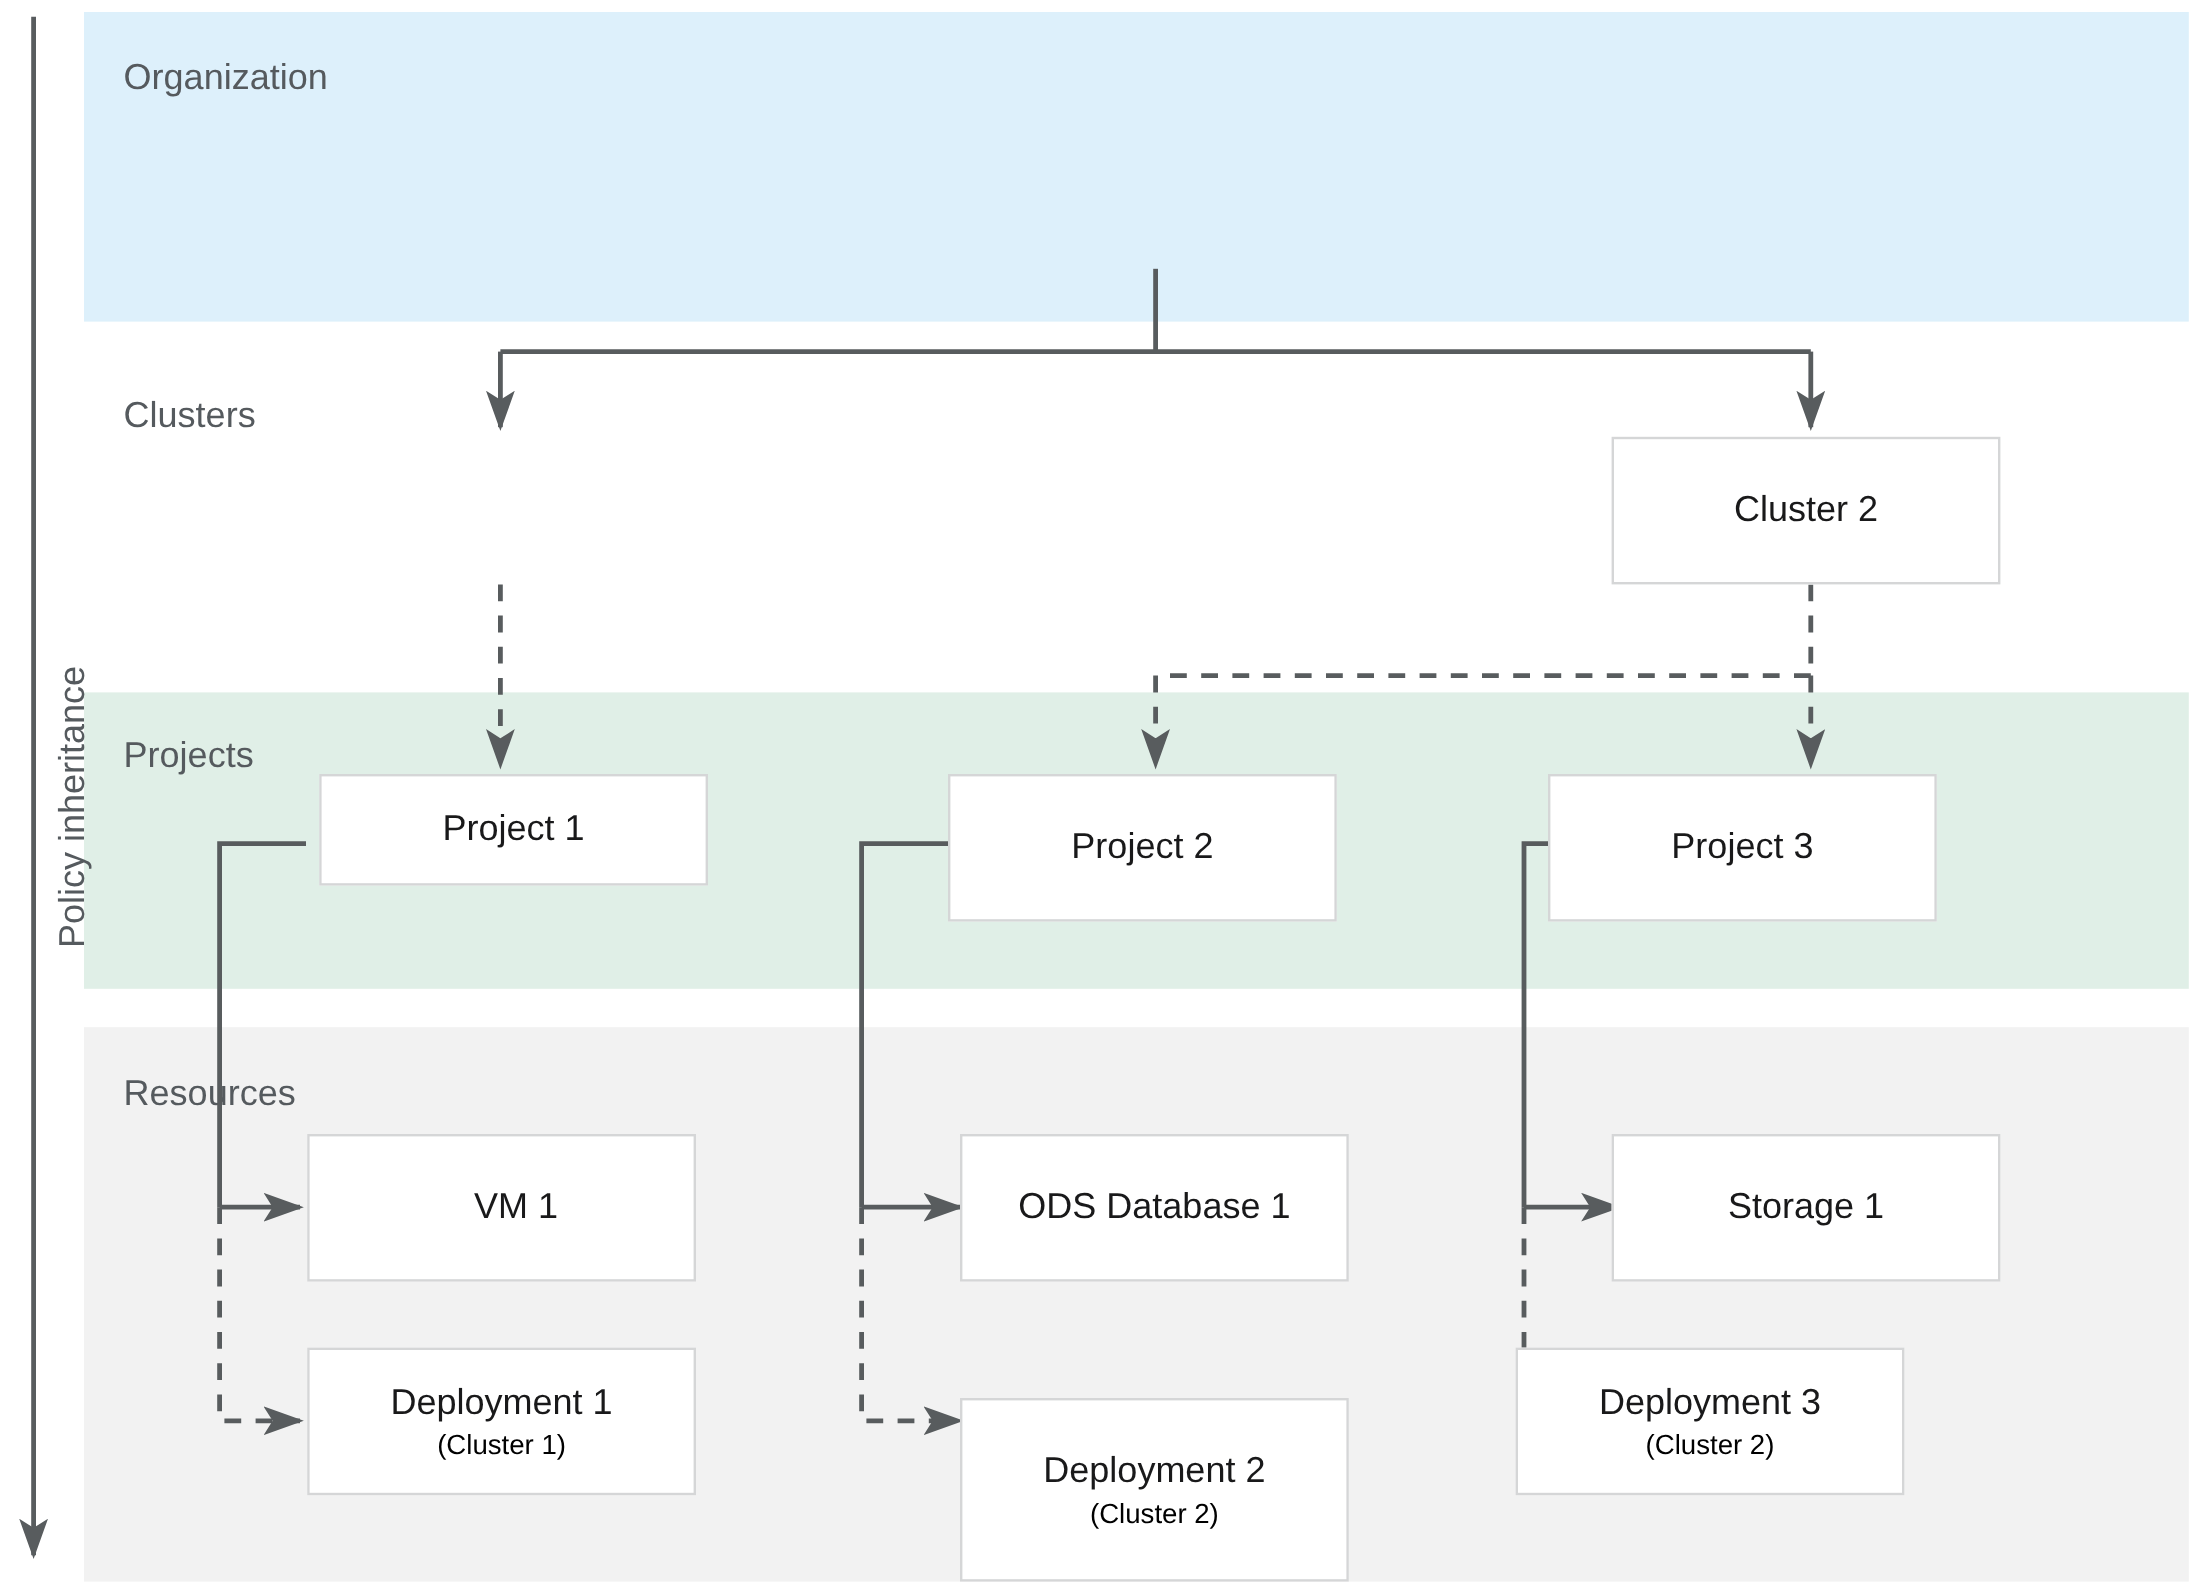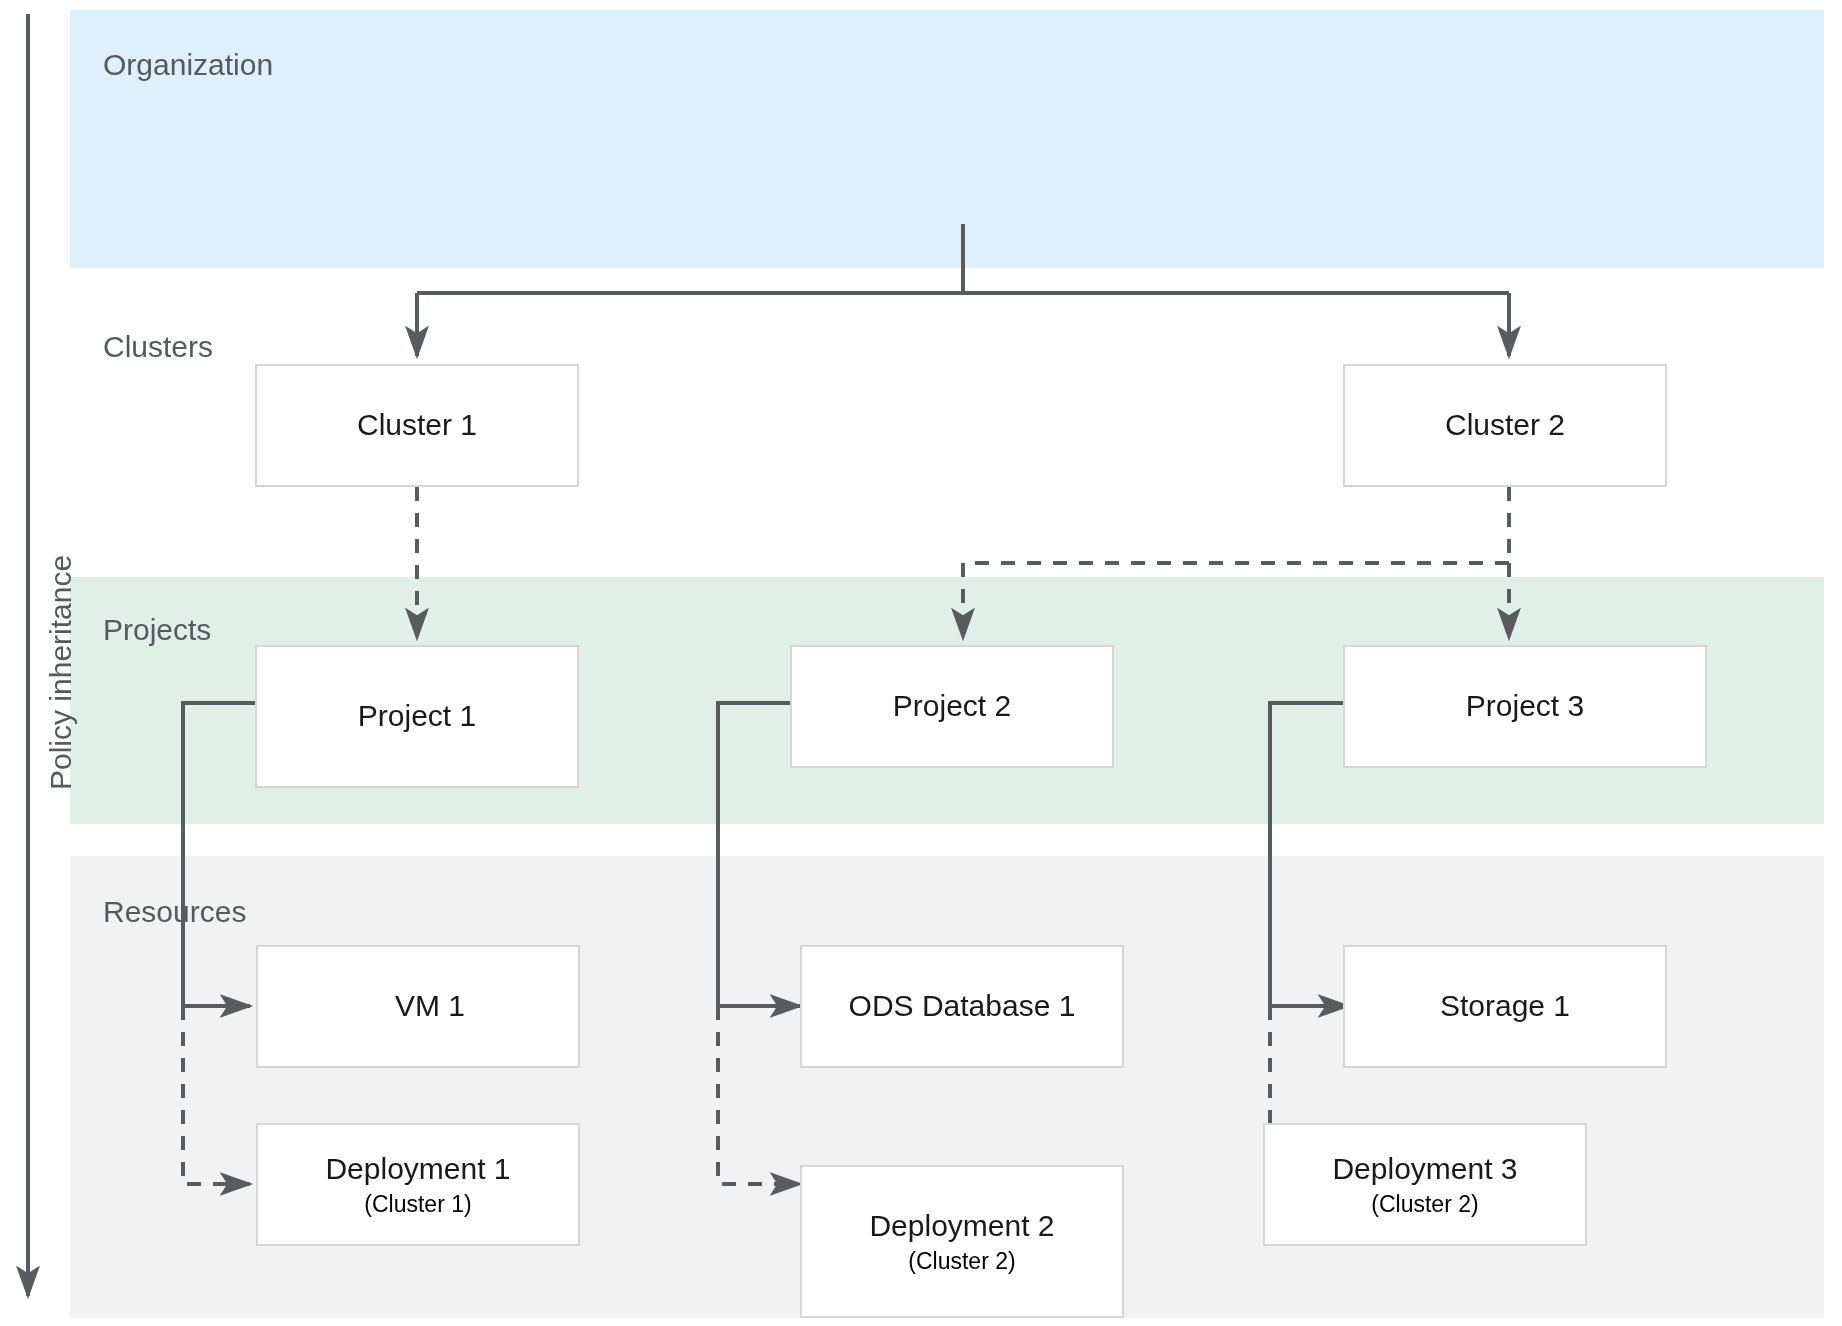--- a/index.html
+++ b/index.html
@@ -106,37 +106,34 @@
     <path d="M718,1006 L718,1184 L800,1184" stroke="#585c5e" stroke-width="4" fill="none" stroke-dasharray="14,12" marker-end="url(#arrowBig)"></path>
 
     <path d="M1343,703 L1270,703 L1270,1006" stroke="#585c5e" stroke-width="4" fill="none"></path>
     <path d="M1270,1006 L1348,1006" stroke="#585c5e" stroke-width="4" fill="none" marker-end="url(#arrowBig)"></path>
     <path d="M1270,1006 L1270,1184 L1348,1184" stroke="#585c5e" stroke-width="4" fill="none" stroke-dasharray="14,12" marker-end="url(#arrowBig)"></path>
   </svg>
 
   <div class="policy-label" style="left:44px; top:790px;">Policy inheritance</div>
 
 
-  <div class="node" style="left:255px; top:364px; width:324px; height:123px;">
-    <span>Cluster 1</span>
-  </div>
 
   <div class="node" style="left:1343px; top:364px; width:324px; height:123px;">
     <span>Cluster 2</span>
   </div>
 
-  <div class="node" style="left:255px; top:645px; width:324px; height:143px;">
+  <div class="node" style="left:266px; top:645px; width:324px; height:93px;">
     <span>Project 1</span>
   </div>
 
   <div class="node" style="left:790px; top:645px; width:324px; height:123px;">
     <span>Project 2</span>
   </div>
 
-  <div class="node" style="left:1343px; top:645px; width:364px; height:123px;">
+  <div class="node" style="left:1290px; top:645px; width:324px; height:123px;">
     <span>Project 3</span>
   </div>
 
   <div class="node" style="left:256px; top:945px; width:324px; height:123px;padding-left:24px;">
     <span>VM 1</span>
   </div>
 
   <div class="node" style="left:800px; top:945px; width:324px; height:123px;">
     <span>ODS Database 1</span>
   </div>

